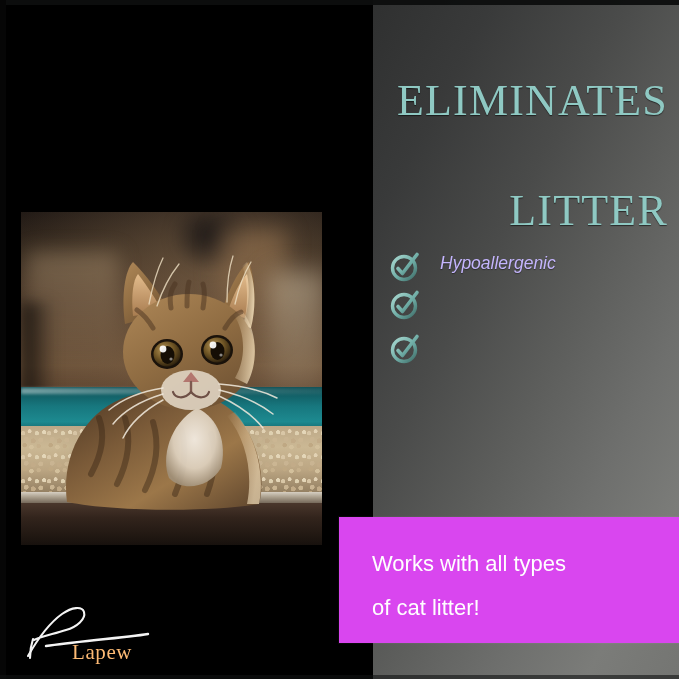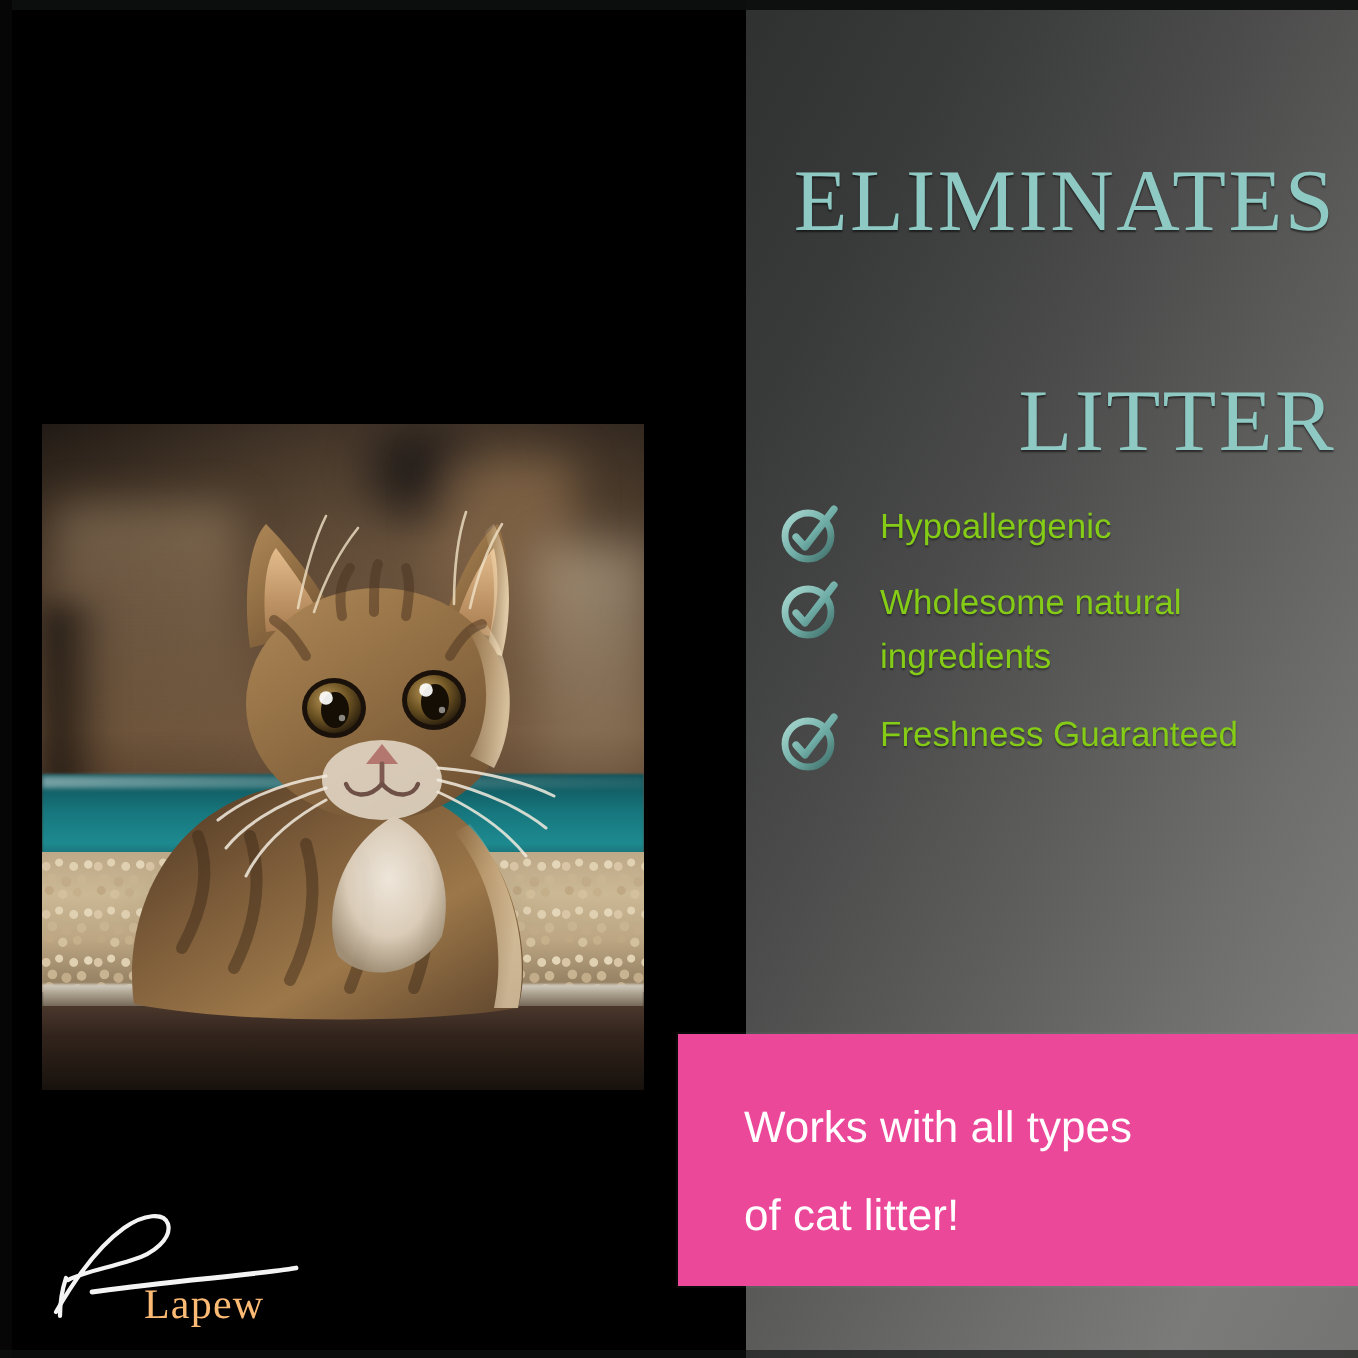--- a/index.html
+++ b/index.html
@@ -96,34 +96,35 @@
     flex: 0 0 auto;
     width: 31px;
     height: 31px;
     margin-right: 19px;
     margin-top: 1px;
   }
   .check-icon svg { display: block; }
   .feature-label {
     font-size: 17.5px;
     line-height: 27px;
-    color: #84cc16;
+    color: #c4b5fd;
     font-weight: 400;
     text-shadow: 0 1px 1px rgba(0,0,0,.4);
     max-width: 226px;
+    font-style: italic;
   }
 
   
   .callout {
     position: absolute;
     left: 339px;
     top: 517px;
     width: 340px;
     height: 126px;
-    background: #ec4899;
+    background: #d946ef;
     box-shadow: 0 0 0 1px rgba(255,255,255,.04);
   }
   .callout-text {
     position: absolute;
     left: 33px;
     top: 25px;
     width: 290px;
     font-size: 22px;
     line-height: 44px;
     color: #ffffff;
@@ -421,31 +422,29 @@
     </div>
 
 
     <div class="feature-row">
       <span class="check-icon">
         <svg width="31" height="31" viewBox="0 0 31 31" xmlns="http://www.w3.org/2000/svg">
           <circle cx="14" cy="17" r="11.5" fill="none" stroke="url(#ck1)" stroke-width="3.4"></circle>
           <path d="M8 17.5 L12.5 22.5 L27 3.5" fill="none" stroke="url(#ck1)" stroke-width="3.6" stroke-linecap="round" stroke-linejoin="round"></path>
         </svg>
       </span>
-      <span class="feature-label">Wholesome natural ingredients</span>
     </div>
 
     <div class="feature-row gap">
       <span class="check-icon">
         <svg width="31" height="31" viewBox="0 0 31 31" xmlns="http://www.w3.org/2000/svg">
           <circle cx="14" cy="17" r="11.5" fill="none" stroke="url(#ck1)" stroke-width="3.4"></circle>
           <path d="M8 17.5 L12.5 22.5 L27 3.5" fill="none" stroke="url(#ck1)" stroke-width="3.6" stroke-linecap="round" stroke-linejoin="round"></path>
         </svg>
       </span>
-      <span class="feature-label">Freshness Guaranteed</span>
     </div>
 
   </div>
 
   <div class="callout">
     <div class="callout-text">Works with all types
 of cat litter!</div>
   </div>
 
   <div class="logo">

